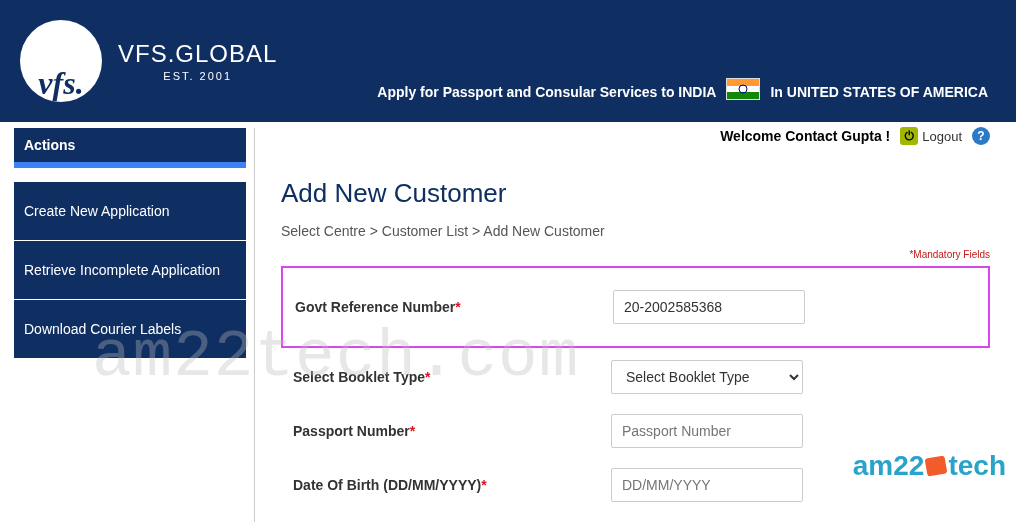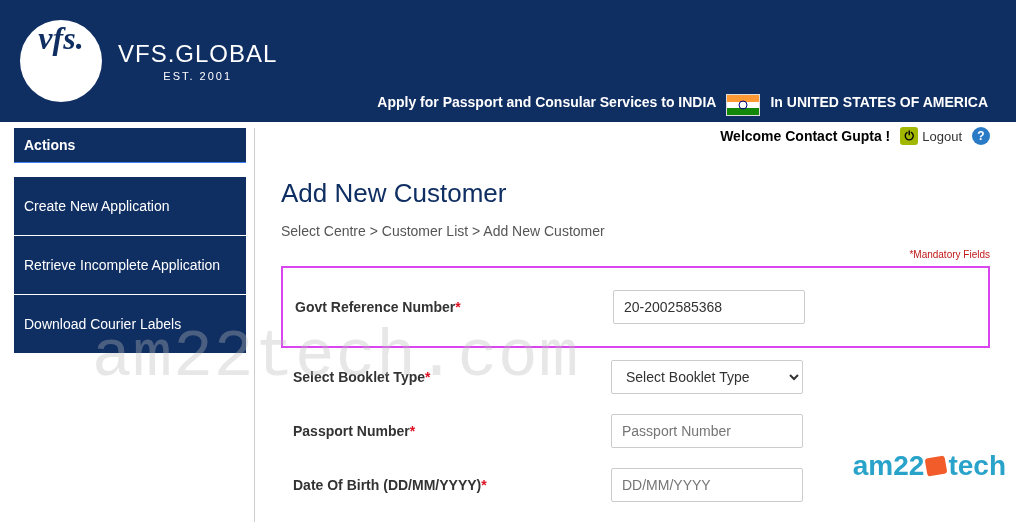--- a/index.html
+++ b/index.html
@@ -1,28 +1,28 @@
 <!DOCTYPE html>
 <html><head>
 <meta charset="utf-8">
 <style>
   * { box-sizing: border-box; margin: 0; padding: 0; }
   body { font-family: Arial, Helvetica, sans-serif; background: #fff; width: 1016px; height: 522px; overflow: hidden; position: relative; }
   .header { background: #0f2e62; height: 122px; display: flex; align-items: center; padding: 0 20px; position: relative; }
-  .logo-circle { width: 82px; height: 82px; background: #fff; border-radius: 50%; display: flex; align-items: flex-start; justify-content: center; flex: 0 0 82px; }
+  .logo-circle { width: 82px; height: 82px; background: #fff; border-radius: 50%; display: flex; align-items: flex-end; justify-content: center; flex: 0 0 82px; }
   .logo-text { font-family: "Brush Script MT", cursive; font-size: 32px; font-style: italic; color: #0f2e62; font-weight: 600;}
   .brand { margin-left: 16px; color: #fff; }
   .brand-name { font-size: 24px; letter-spacing: 1px; font-weight: 400; }
   .brand-est { font-size: 11px; letter-spacing: 2px; text-align: center; margin-top: 2px; }
-  .apply-line { position: absolute; right: 28px; top: 94px; color: #fff; font-size: 14px; font-weight: 600; display: flex; align-items: flex-start; gap: 10px; }
+  .apply-line { position: absolute; right: 28px; top: 78px; color: #fff; font-size: 14px; font-weight: 600; display: flex; align-items: flex-end; gap: 10px; }
   .flag { width: 34px; height: 22px; display: inline-block; border: 1px solid #ddd; position: relative; background: linear-gradient(#FF9933 0 33.3%, #fff 33.3% 66.6%, #138808 66.6% 100%); }
   .flag::after { content: ""; position: absolute; top: 50%; left: 50%; width: 7px; height: 7px; border: 1px solid #000080; border-radius: 50%; transform: translate(-50%,-50%); }
   .body-area { display: flex; margin-top: 6px; }
   .sidebar { flex: 0 0 246px; padding-left: 14px; }
-  .actions-header { background: #0f2e62; color: #fff; padding: 9px 10px; font-size: 14px; font-weight: 600; border-bottom: 1px solid #3b82f6; }
+  .actions-header { background: #0f2e62; color: #fff; padding: 9px 10px; font-size: 14px; font-weight: 600; border-bottom: 6px solid #3b82f6; }
   .sidebar-gap { height: 14px; }
   .sidebar-item { background: #0f2e62; color: #fff; padding: 21px 10px; font-size: 14px; border-bottom: 1px solid #fff; cursor: pointer; }
   .main { flex: 1; padding: 0 26px; border-left: 1px solid #ccc; margin-left: 8px; position: relative; }
   .topline { position: absolute; right: 26px; top: -1px; font-size: 14px; display: flex; align-items: center; gap: 10px; }
   .welcome { font-weight: 700; }
   .logout-btn { display: inline-flex; align-items: center; gap: 4px; font-size: 13px; color: #333; cursor: pointer; text-decoration: none; }
   .power { width: 18px; height: 18px; background: #a2b800; border-radius: 3px; display: inline-flex; align-items: center; justify-content: center; color: #000; font-weight: bold; font-size: 12px; }
   .help { width: 18px; height: 18px; background: #2b7ac6; border-radius: 50%; display: inline-flex; align-items: center; justify-content: center; color: #fff; font-size: 12px; font-weight: bold; cursor: pointer; }
   .page-title { color: #0f2e62; font-size: 26px; font-weight: 400; margin-top: 50px; }
   .breadcrumb { color: #555; font-size: 14px; margin-top: 14px; }

